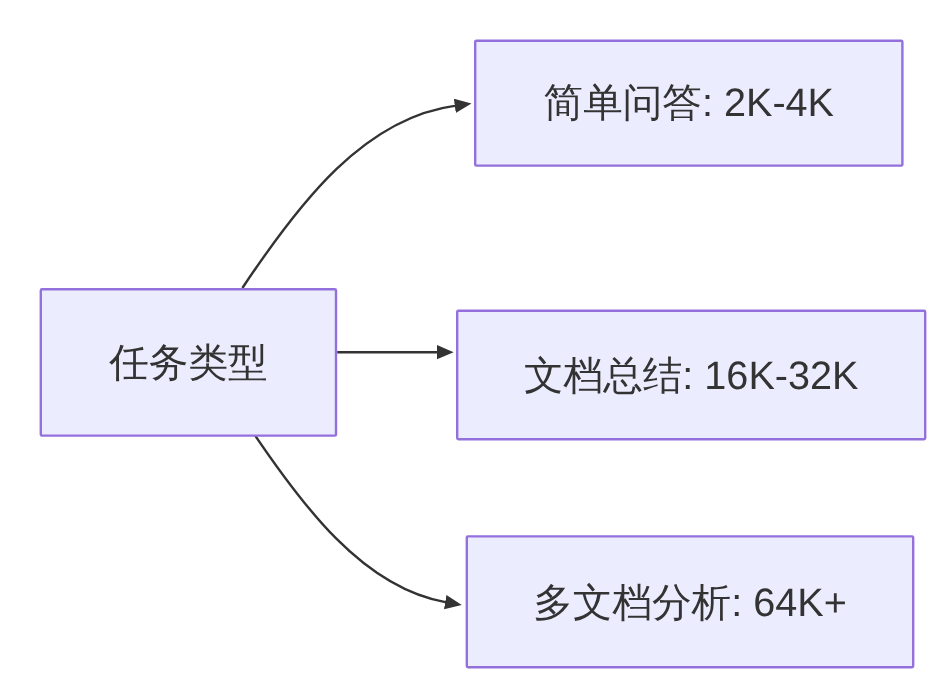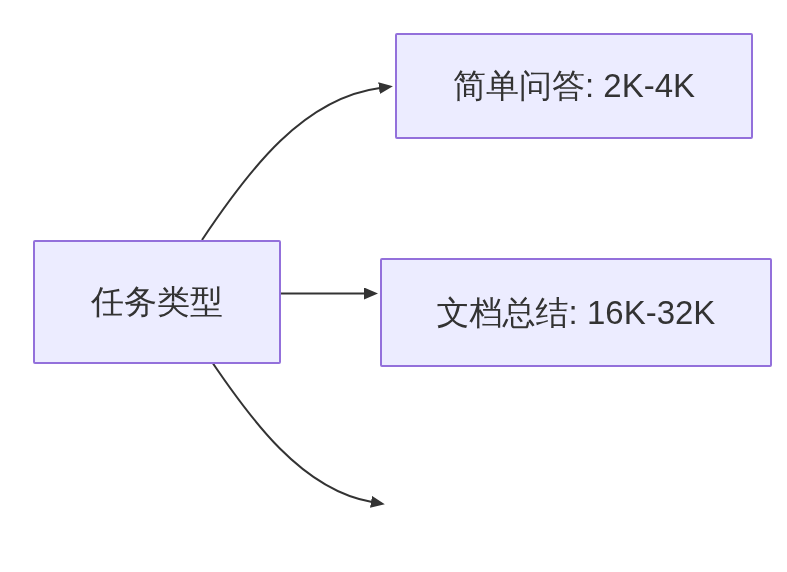--- a/index.html
+++ b/index.html
@@ -69,14 +69,17 @@
   </div>
 
   <div class="node" id="node-child-0">
     <span>简单问答: 2K-4K</span>
   </div>
 
   <div class="node" id="node-child-1">
     <span>文档总结: 16K-32K</span>
   </div>
 
+  <div class="node" id="node-child-2">
+    <span>多文档分析: 64K+</span>
+  </div>
 
 </div>
 
 </body></html>

